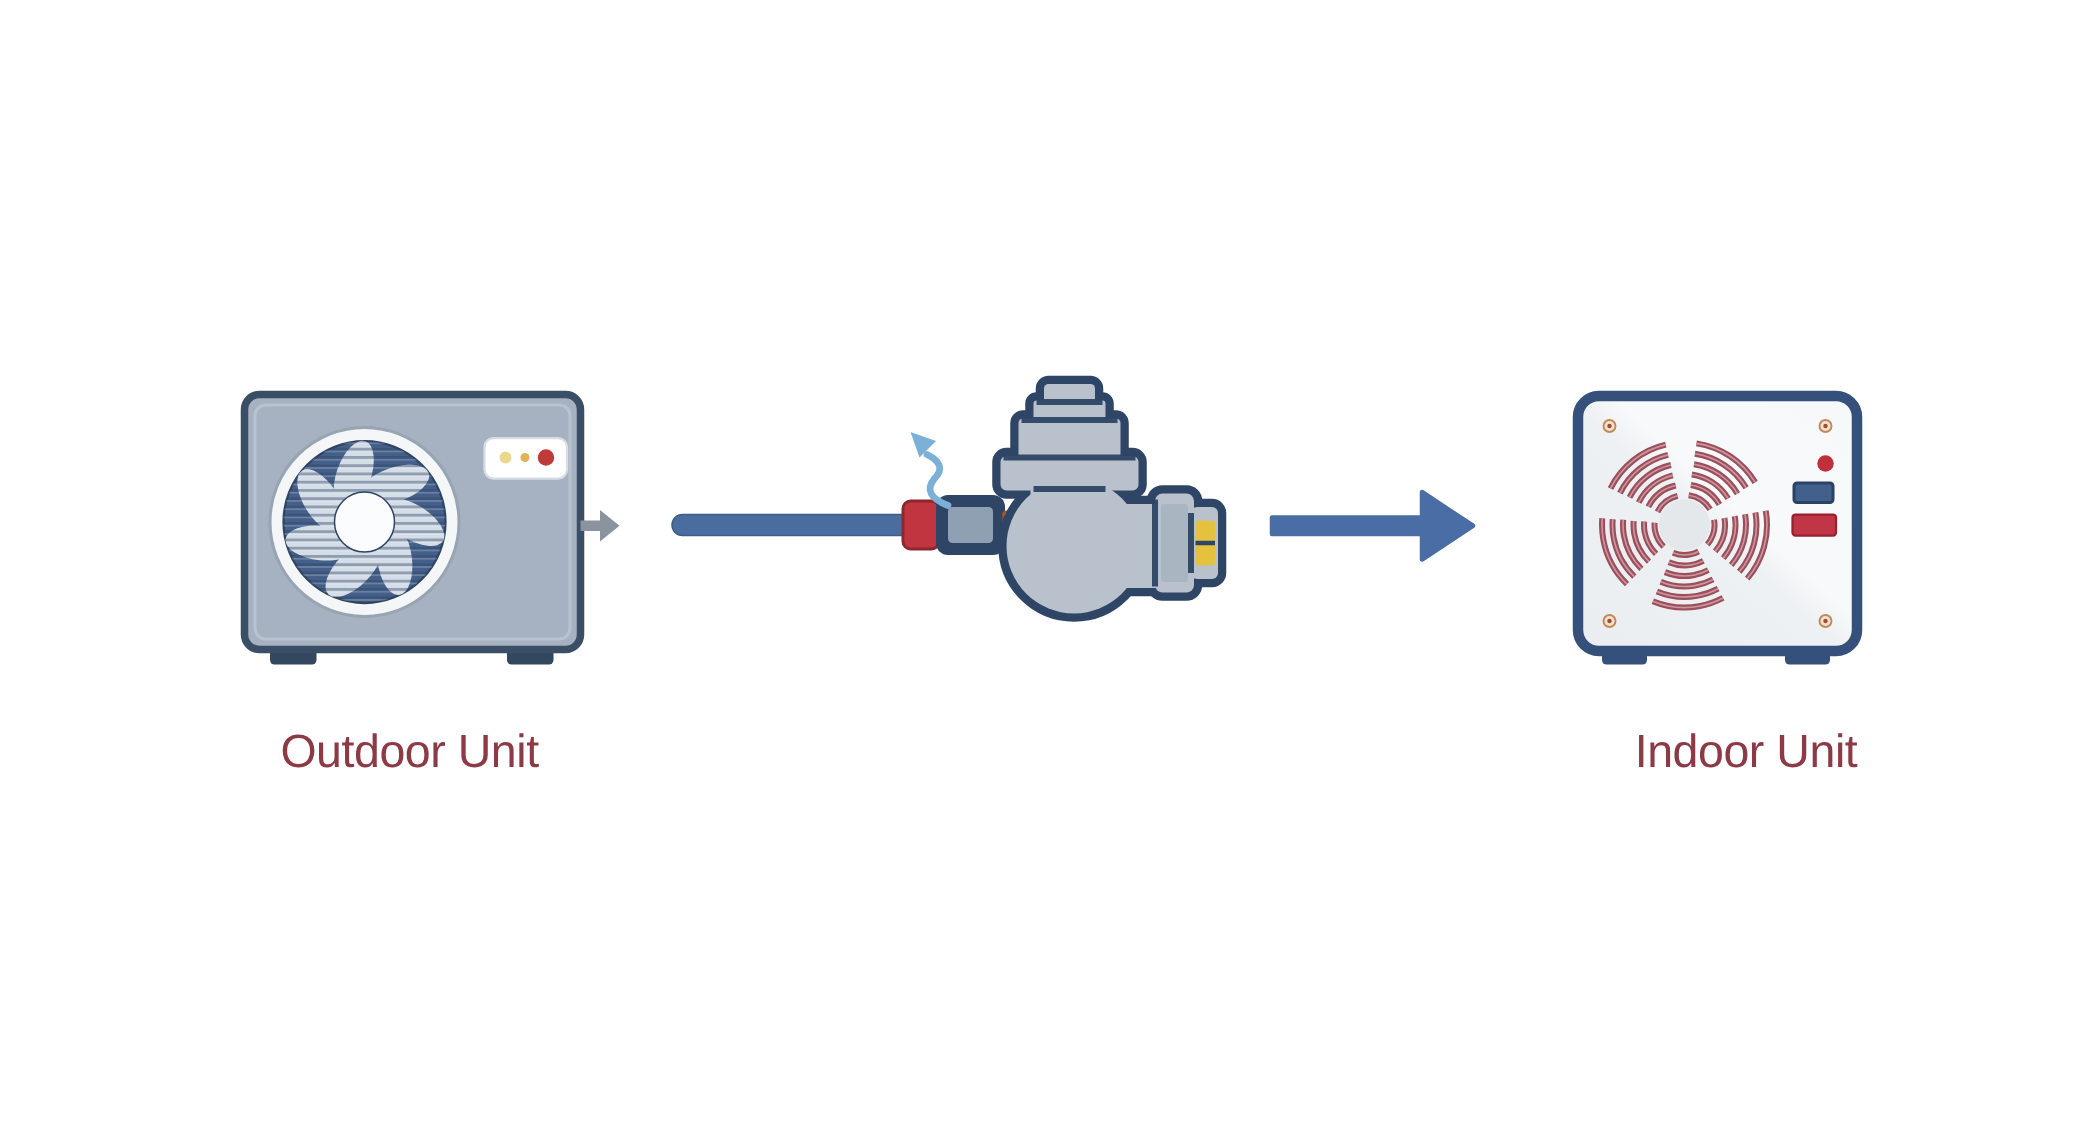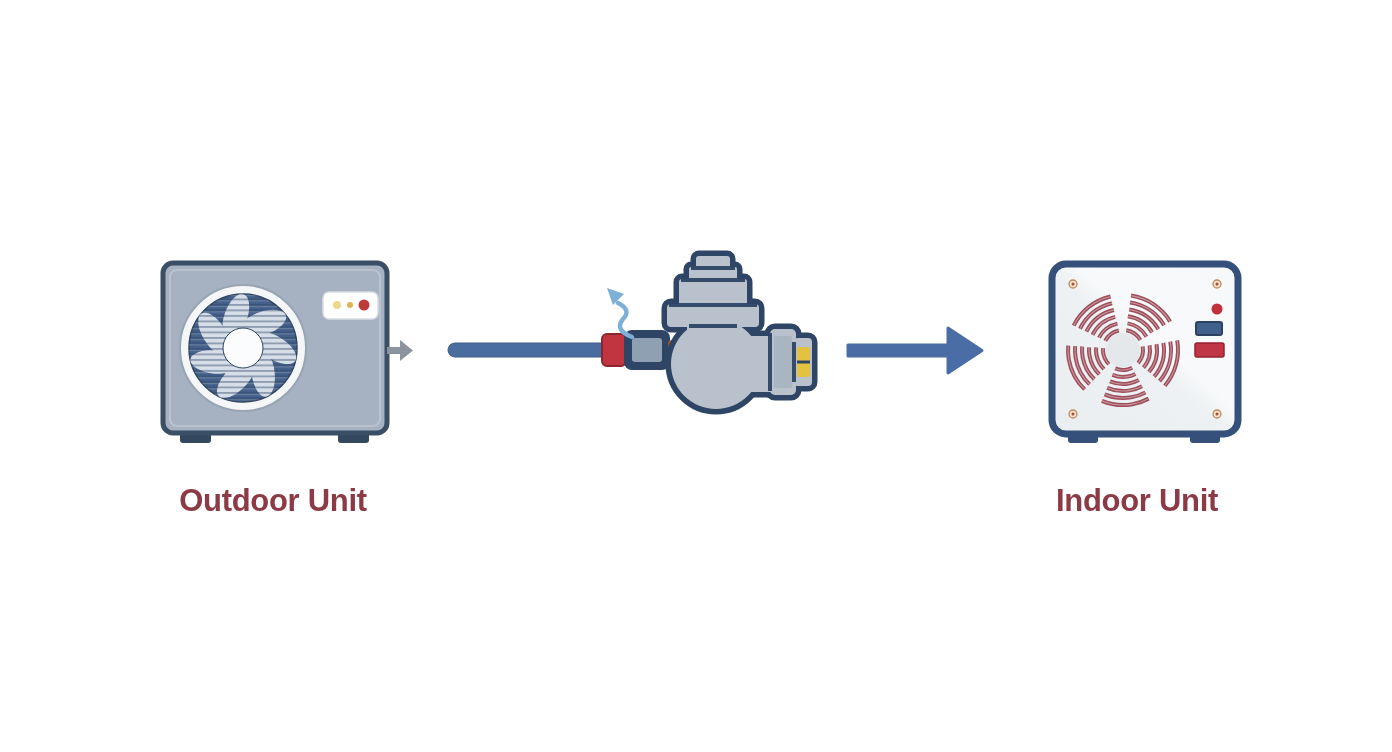--- a/index.html
+++ b/index.html
@@ -9,27 +9,27 @@
     overflow: hidden;
     font-family: "Liberation Sans", sans-serif;
   }
   .stage { position: relative; width: 1392px; height: 752px; }
   .scene { position: absolute; left: 0; top: 0; }
   .node-label {
     position: absolute;
     top: 483px;
     text-align: center;
     font-size: 31px;
-    font-weight: 700;
+    font-weight: 400;
     letter-spacing: -0.3px;
     color: #8b3a46;
   }
   .label-outdoor { left: 143px; width: 260px; }
   .label-refrigerant { left: 551px; width: 320px; }
-  .label-indoor { left: 1007px; width: 260px; }
+  .label-indoor { left: 1034px; width: 260px; }
 </style>
 </head>
 <body>
 
 <div class="stage">
 
   <svg class="scene" width="1392" height="752" viewBox="0 0 1392 752">
     <defs>
       <pattern id="grille" width="10" height="5.5" patternUnits="userSpaceOnUse">
         <rect width="10" height="2" fill="#2d4363" opacity="0.42"></rect>

